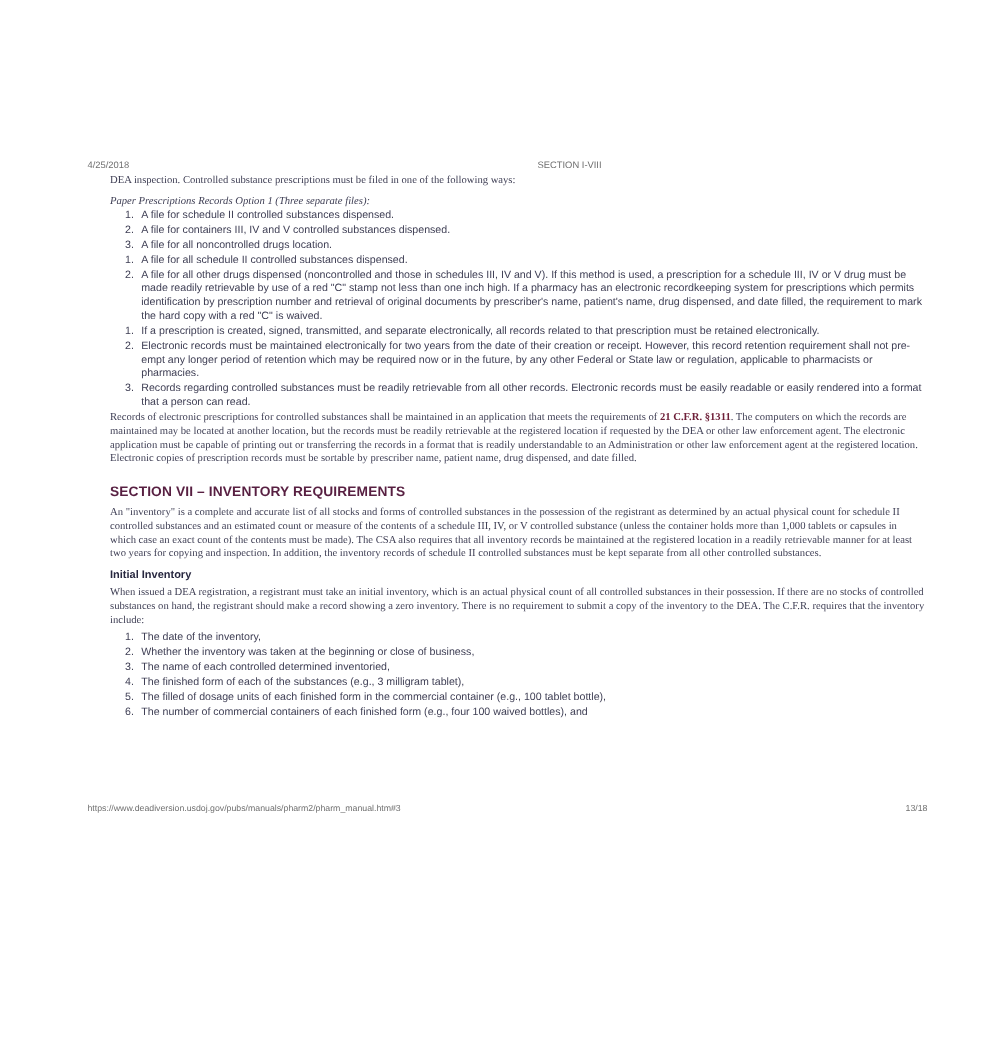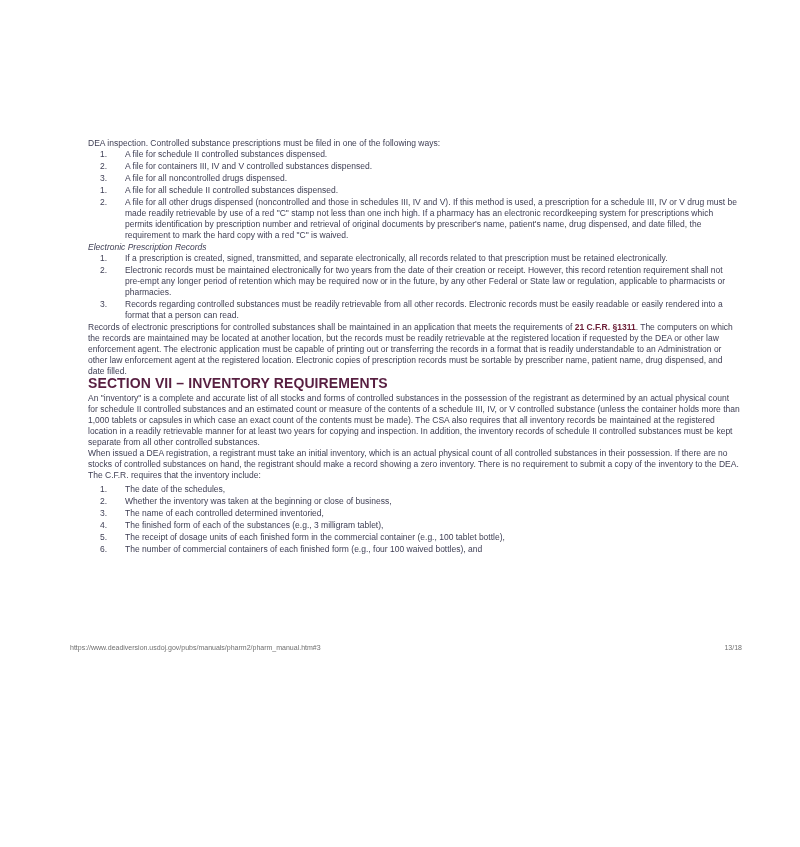--- a/index.html
+++ b/index.html
@@ -36,48 +36,48 @@
   
   .content {
     position: absolute;
     top: 138px;
     left: 88px;
     width: 652px;
     font-size: 8.5px;
     line-height: 11px;
     color: #3e3e54;
   }
-  .content p { margin: 0; }
+  .content p { margin: 0; font-family: Liberation Serif, serif; }
   .p-intro { margin-bottom: 7px; }
   .it-head {
     font-style: italic;
     margin-top: 10px;
     margin-bottom: 3px;
   }
   .it-head.first { margin-top: 6px; }
   .dlist { margin-left: 12px; }
   .dlist .li {
     display: flex;
     margin-bottom: 1px;
   }
   .dlist .num {
     flex: none;
     width: 13px;
   }
-  .dlist .txt { flex: 1; margin-left: 12px; }
+  .dlist .txt { flex: 1; }
   .para { margin-top: 9px; }
   .para.flush { margin-top: 0; }
   .cfr {
     font-weight: bold;
     color: #6e2039;
     margin-top: 46px;
   }
   .h7 {
-    margin: 0 0 3px 0;
-    font-size: 14px;
+    margin: 16px 0 3px 0;
+    font-size: 11px;
     line-height: 13px;
     font-weight: bold;
     color: #571f41;
     letter-spacing: 0.1px;
   }
   .sub-h {
     margin: 6px 0 3px 0;
     font-size: 8.8px;
     line-height: 11px;
     font-weight: bold;
@@ -95,94 +95,99 @@
     justify-content: space-between;
     font-size: 7px;
     color: #6f6f6f;
   }
 </style>
 </head>
 <body>
 
 <div class="page">
 
+  <div class="hdr">
+    <span class="date">4/25/2018</span>
+    <span class="sec">SECTION I-VIII</span>
+  </div>
 
   <div class="content">
 
     <p class="p-intro">DEA inspection.  Controlled substance prescriptions must be filed in one of the following ways:</p>
 
+    <p class="it-head first">Paper Prescriptions Records Option 1 (Three separate files):</p>
     <div class="dlist">
       <div class="li">
         <span class="num">1.</span>
         <span class="txt">A file for schedule II controlled substances dispensed.</span>
       </div>
       <div class="li">
         <span class="num">2.</span>
         <span class="txt">A file for containers III, IV and V controlled substances dispensed.</span>
       </div>
       <div class="li">
         <span class="num">3.</span>
-        <span class="txt">A file for all noncontrolled drugs dispensed.</span>
+        <span class="txt">A file for all noncontrolled drugs location.</span>
       </div>
     </div>
 
     <div class="dlist">
       <div class="li">
         <span class="num">1.</span>
         <span class="txt">A file for all schedule II controlled substances dispensed.</span>
       </div>
       <div class="li">
         <span class="num">2.</span>
         <span class="txt">A file for all other drugs dispensed (noncontrolled and those in schedules III, IV and V). If this method is used, a prescription for a schedule III, IV or V drug must be made readily retrievable by use of a red "C" stamp not less than one inch high. If a pharmacy has an electronic recordkeeping system for prescriptions which permits identification by prescription number and retrieval of original documents by prescriber's name, patient's name, drug dispensed, and date filled, the requirement to mark the hard copy with a red "C" is waived.</span>
       </div>
     </div>
 
-    <p class="it-head">Electronic Prescription Records</p>
     <div class="dlist">
       <div class="li">
         <span class="num">1.</span>
         <span class="txt">If a prescription is created, signed, transmitted, and separate electronically, all records related to that prescription must be retained electronically.</span>
       </div>
       <div class="li">
         <span class="num">2.</span>
         <span class="txt">Electronic records must be maintained electronically for two years from the date of their creation or receipt. However, this record retention requirement shall not pre-empt any longer period of retention which may be required now or in the future, by any other Federal or State law or regulation, applicable to pharmacists or pharmacies.</span>
       </div>
       <div class="li">
         <span class="num">3.</span>
         <span class="txt">Records regarding controlled substances must be readily retrievable from all other records. Electronic records must be easily readable or easily rendered into a format that a person can read.</span>
       </div>
     </div>
 
     <p class="para"><span>Records of electronic prescriptions for controlled substances shall be maintained in an application that meets the requirements of </span><span class="cfr">21 C.F.R. §1311</span><span>. The computers on which the records are maintained may be located at another location, but the records must be readily retrievable at the registered location if requested by the DEA or other law enforcement agent. The electronic application must be capable of printing out or transferring the records in a format that is readily understandable to an Administration or other law enforcement agent at the registered location. Electronic copies of prescription records must be sortable by prescriber name, patient name, drug dispensed, and date filled.</span></p>
 
     <h2 class="h7">SECTION VII – INVENTORY REQUIREMENTS</h2>
     <p class="para flush">An "inventory" is a complete and accurate list of all stocks and forms of controlled substances in the possession of the registrant as determined by an actual physical count for schedule II controlled substances and an estimated count or measure of the contents of a schedule III, IV, or V controlled substance (unless the container holds more than 1,000 tablets or capsules in which case an exact count of the contents must be made).  The CSA also requires that all inventory records be maintained at the registered location in a readily retrievable manner for at least two years for copying and inspection. In addition, the inventory records of schedule II controlled substances must be kept separate from all other controlled substances.</p>
 
+    <h3 class="sub-h">Initial Inventory</h3>
     <p class="para flush">When issued a DEA registration, a registrant must take an initial inventory, which is an actual physical count of all controlled substances in their possession. If there are no stocks of controlled substances on hand, the registrant should make a record showing a zero inventory.  There is no requirement to submit a copy of the inventory to the DEA. The C.F.R. requires that the inventory include:</p>
 
     <div class="dlist listF">
       <div class="li">
         <span class="num">1.</span>
-        <span class="txt">The date of the schedules,</span>
+        <span class="txt">The date of the inventory,</span>
       </div>
       <div class="li">
         <span class="num">2.</span>
         <span class="txt">Whether the inventory was taken at the beginning or close of business,</span>
       </div>
       <div class="li">
         <span class="num">3.</span>
         <span class="txt">The name of each controlled determined inventoried,</span>
       </div>
       <div class="li">
         <span class="num">4.</span>
         <span class="txt">The finished form of each of the substances (e.g., 3 milligram tablet),</span>
       </div>
       <div class="li">
         <span class="num">5.</span>
-        <span class="txt">The receipt of dosage units of each finished form in the commercial container (e.g., 100 tablet bottle),</span>
+        <span class="txt">The filled of dosage units of each finished form in the commercial container (e.g., 100 tablet bottle),</span>
       </div>
       <div class="li">
         <span class="num">6.</span>
         <span class="txt">The number of commercial containers of each finished form (e.g., four 100 waived bottles), and</span>
       </div>
     </div>
 
   </div>
 
   <div class="ftr">

